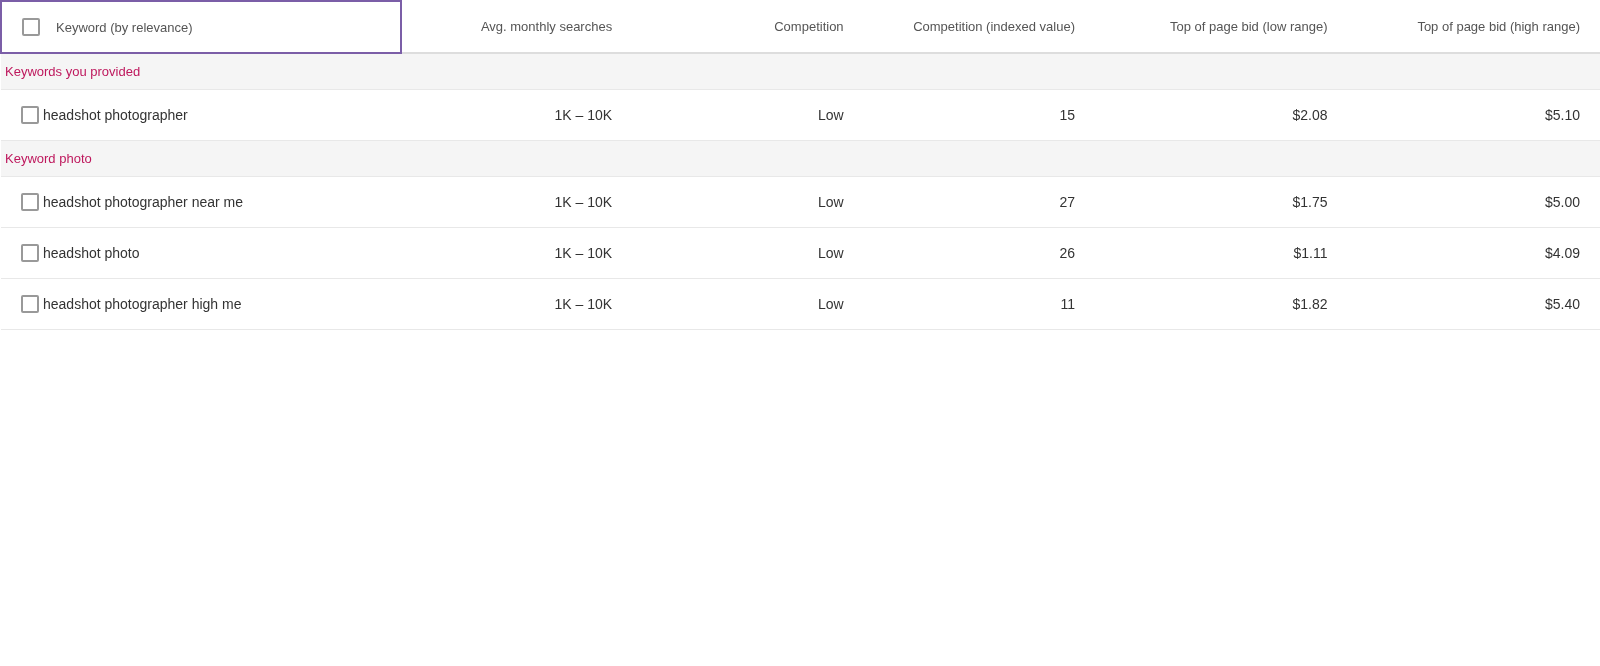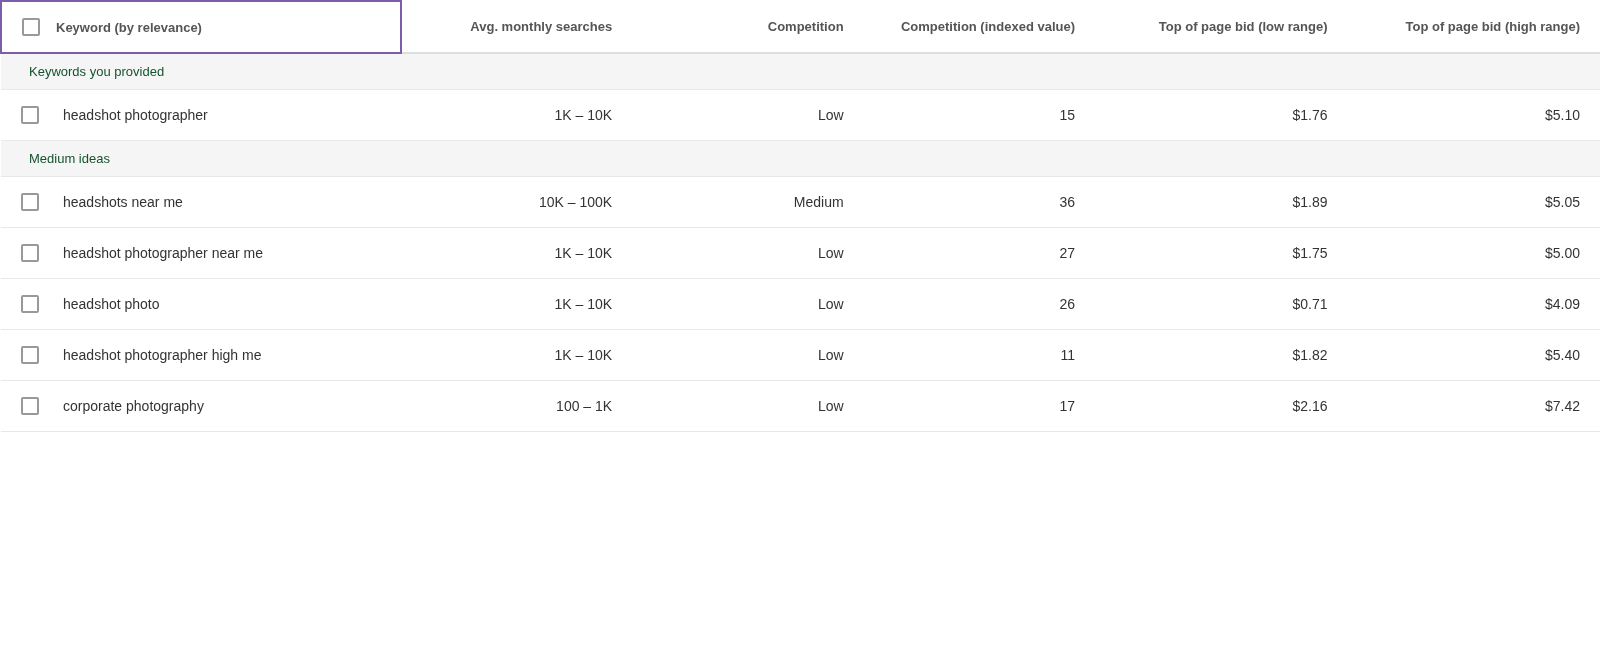--- a/index.html
+++ b/index.html
@@ -27,21 +27,21 @@
       table-layout: fixed;
     }
 
     thead tr {
       border-bottom: 2px solid #ddd;
     }
 
     th {
       padding: 16px 20px;
       text-align: left;
-      font-weight: 700;
+      font-weight: 400;
       font-size: 13px;
       color: #555;
       vertical-align: middle;
       background: #fff;
     }
 
     th:nth-child(2),
     th:nth-child(3),
     th:nth-child(4),
     th:nth-child(5),
@@ -72,31 +72,31 @@
     td:nth-child(2),
     td:nth-child(3),
     td:nth-child(4),
     td:nth-child(5),
     td:nth-child(6) {
       text-align: right;
     }
 
     .section-header td {
       background: #f5f5f5;
-      color: #14532d;
+      color: #be185d;
       font-size: 13px;
       font-weight: 400;
-      padding: 10px 28px;
+      padding: 10px 4px;
       border-bottom: 1px solid #e8e8e8;
     }
 
     .keyword-cell {
       display: flex;
       align-items: center;
-      gap: 24px;
+      gap: 4px;
     }
 
     .checkbox {
       width: 18px;
       height: 18px;
       border: 2px solid #999;
       border-radius: 2px;
       flex-shrink: 0;
       background: #fff;
       display: inline-block;
@@ -160,39 +160,26 @@
         <tr>
     <td>
       <div class="keyword-cell">
         <span class="checkbox"></span>
         <span class="keyword-text">headshot photographer</span>
       </div>
     </td>
     <td>1K – 10K</td>
     <td>Low</td>
     <td>15</td>
-    <td>$1.76</td>
+    <td>$2.08</td>
     <td>$5.10</td>
   </tr>
         <tr class="section-header">
-          <td colspan="6">Medium ideas</td>
+          <td colspan="6">Keyword photo</td>
         </tr>
-        <tr>
-    <td>
-      <div class="keyword-cell">
-        <span class="checkbox"></span>
-        <span class="keyword-text">headshots near me</span>
-      </div>
-    </td>
-    <td>10K – 100K</td>
-    <td>Medium</td>
-    <td>36</td>
-    <td>$1.89</td>
-    <td>$5.05</td>
-  </tr>
         <tr>
     <td>
       <div class="keyword-cell">
         <span class="checkbox"></span>
         <span class="keyword-text">headshot photographer near me</span>
       </div>
     </td>
     <td>1K – 10K</td>
     <td>Low</td>
     <td>27</td>
@@ -202,44 +189,31 @@
         <tr>
     <td>
       <div class="keyword-cell">
         <span class="checkbox"></span>
         <span class="keyword-text">headshot photo</span>
       </div>
     </td>
     <td>1K – 10K</td>
     <td>Low</td>
     <td>26</td>
-    <td>$0.71</td>
+    <td>$1.11</td>
     <td>$4.09</td>
   </tr>
         <tr>
     <td>
       <div class="keyword-cell">
         <span class="checkbox"></span>
         <span class="keyword-text">headshot photographer high me</span>
       </div>
     </td>
     <td>1K – 10K</td>
     <td>Low</td>
     <td>11</td>
     <td>$1.82</td>
     <td>$5.40</td>
   </tr>
-        <tr>
-    <td>
-      <div class="keyword-cell">
-        <span class="checkbox"></span>
-        <span class="keyword-text">corporate photography</span>
-      </div>
-    </td>
-    <td>100 – 1K</td>
-    <td>Low</td>
-    <td>17</td>
-    <td>$2.16</td>
-    <td>$7.42</td>
-  </tr>
       </tbody>
   </table>
 </div>
 
 </body></html>

